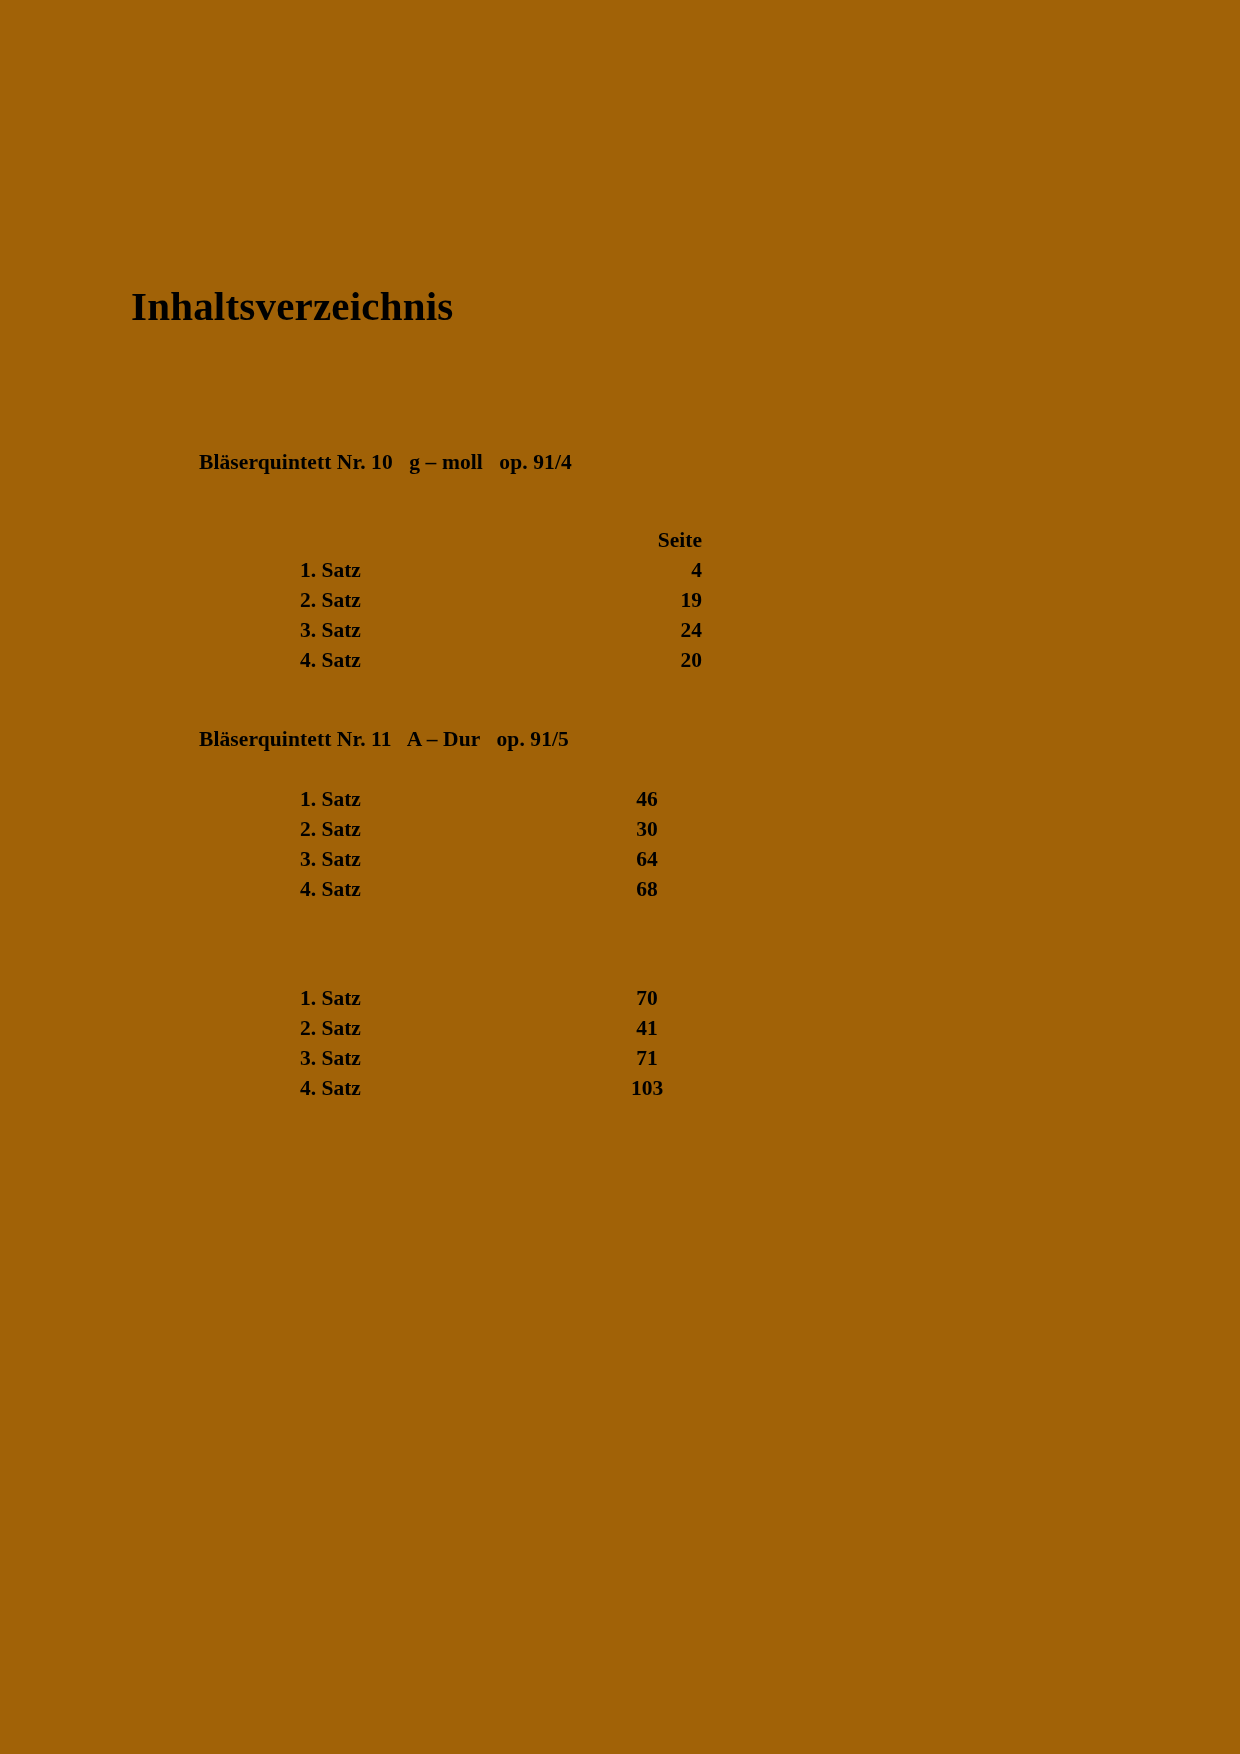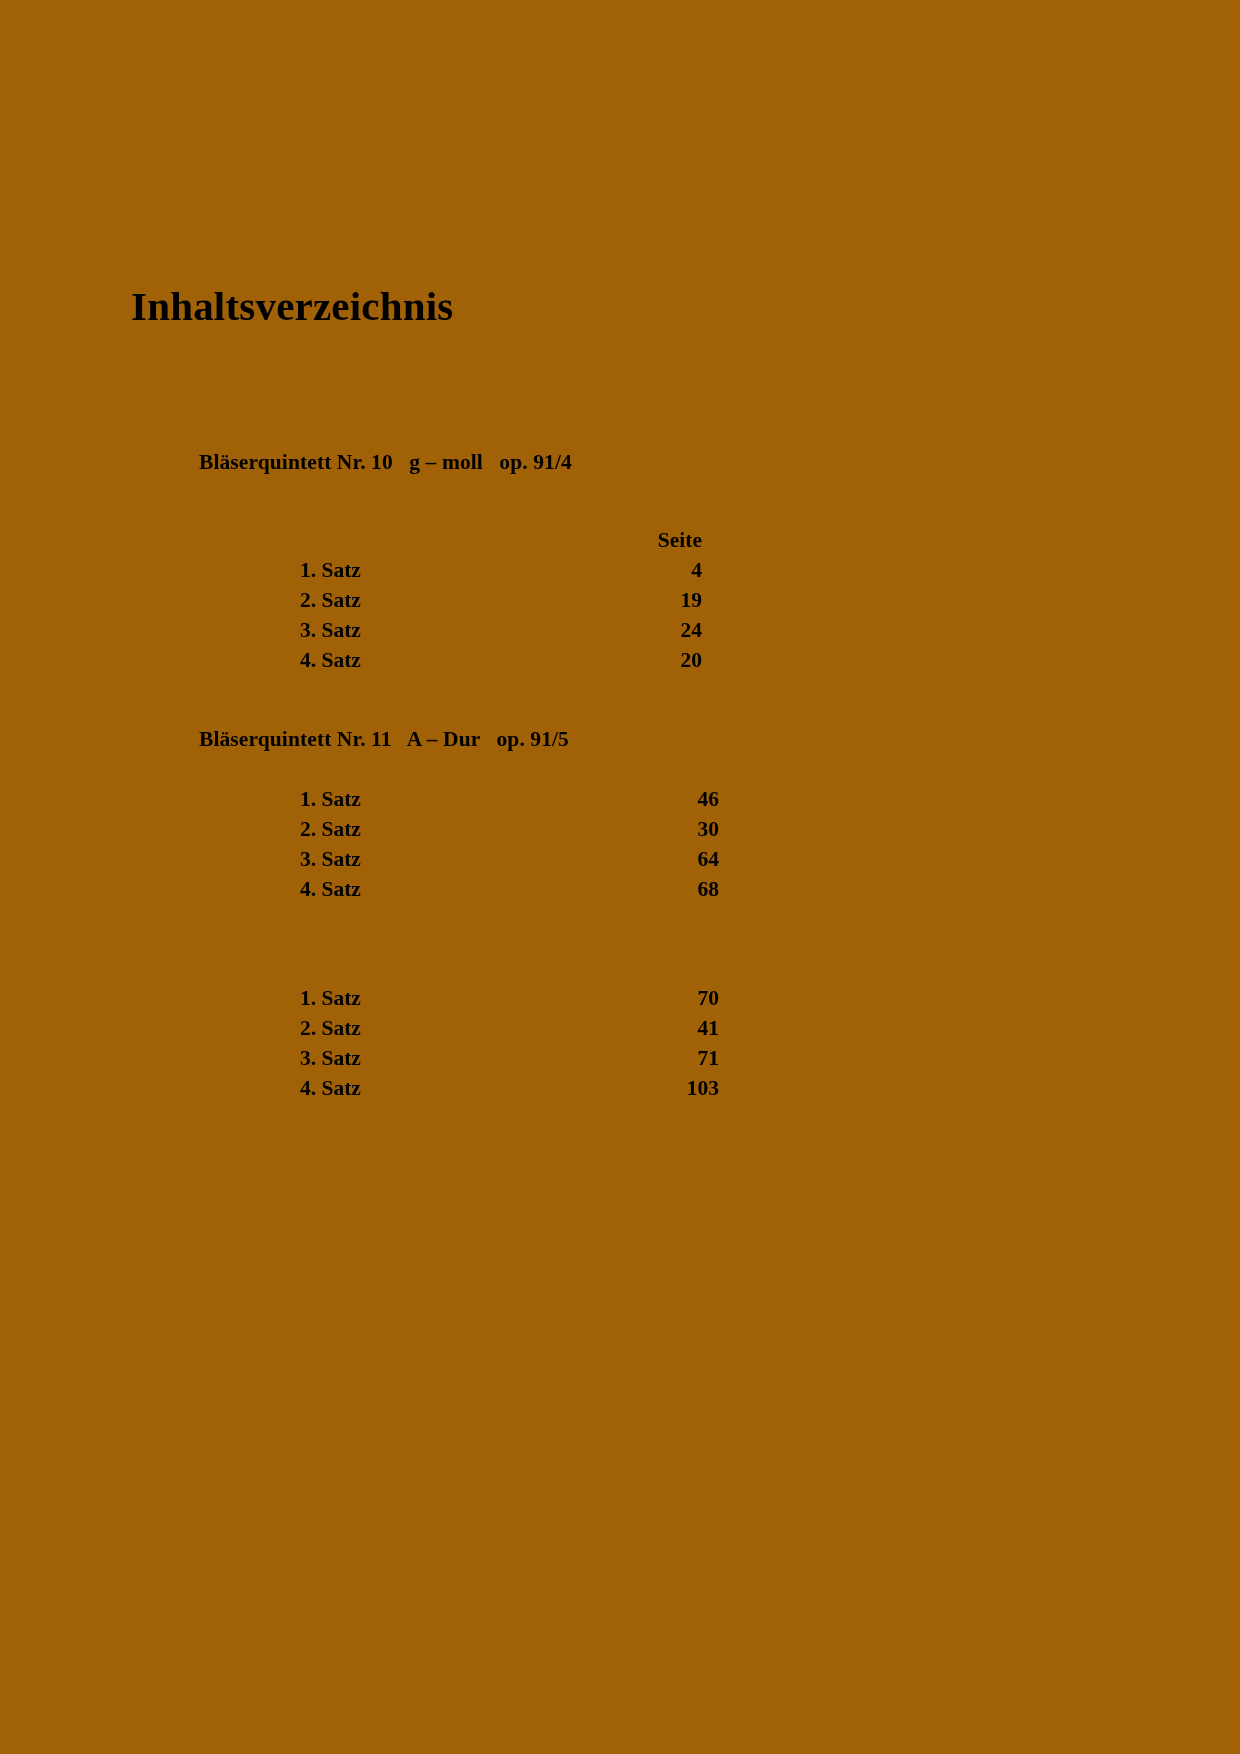--- a/index.html
+++ b/index.html
@@ -97,21 +97,21 @@
     width: 120px;
     text-align: right;
     font-size: 21.5px;
     font-weight: bold;
     line-height: 30px;
     white-space: nowrap;
   }
   
   .toc-block.narrow .mvt-page { left: 582px; }
   .toc-block.narrow .seite-label { right: 0; left: 582px; width: 120px; text-align: right; }
-  .toc-block.wide   .mvt-page { left: 599px; }
+  .toc-block.wide   .mvt-page { left: 587px; text-align: center; }
 
   .block-gap { height: 49px; }
 </style>
 </head>
 <body style="background: rgb(255, 255, 255); color: rgb(0, 0, 0);">
 
 <div class="page">
 
   <h1 class="doc-title">Inhaltsverzeichnis</h1>
 

